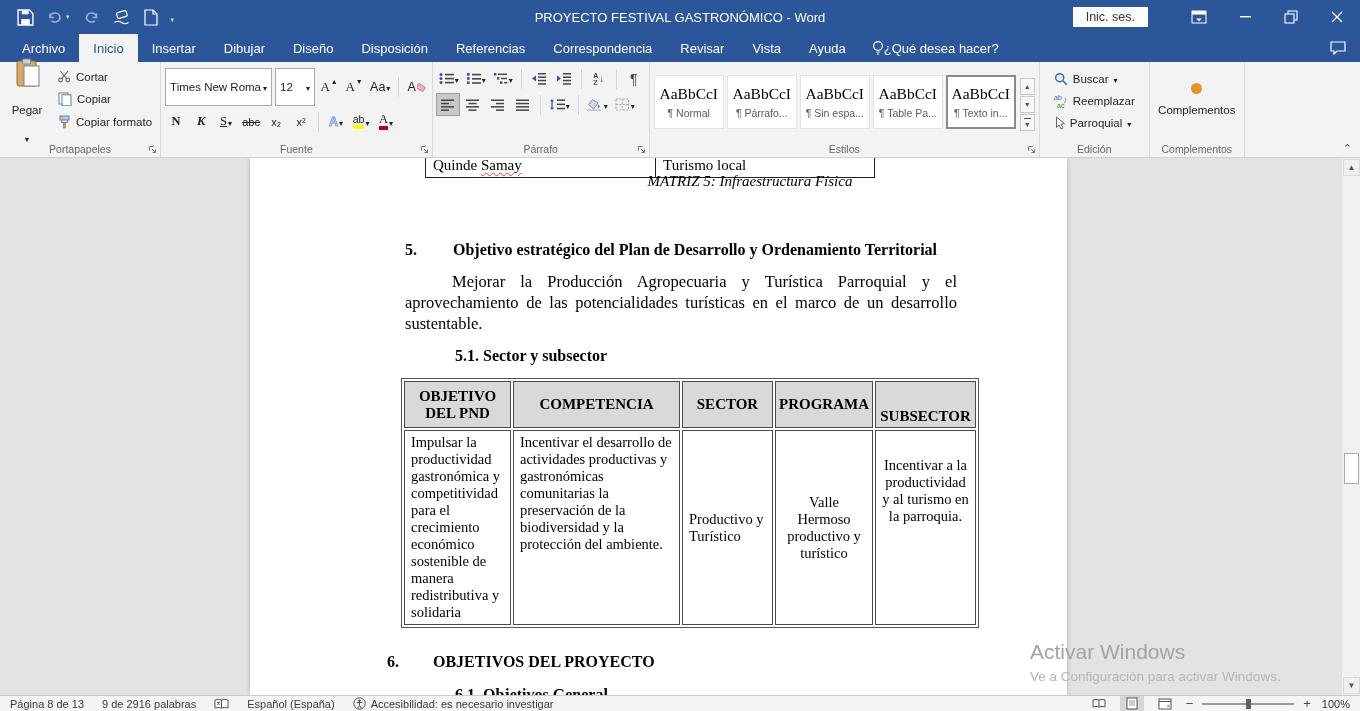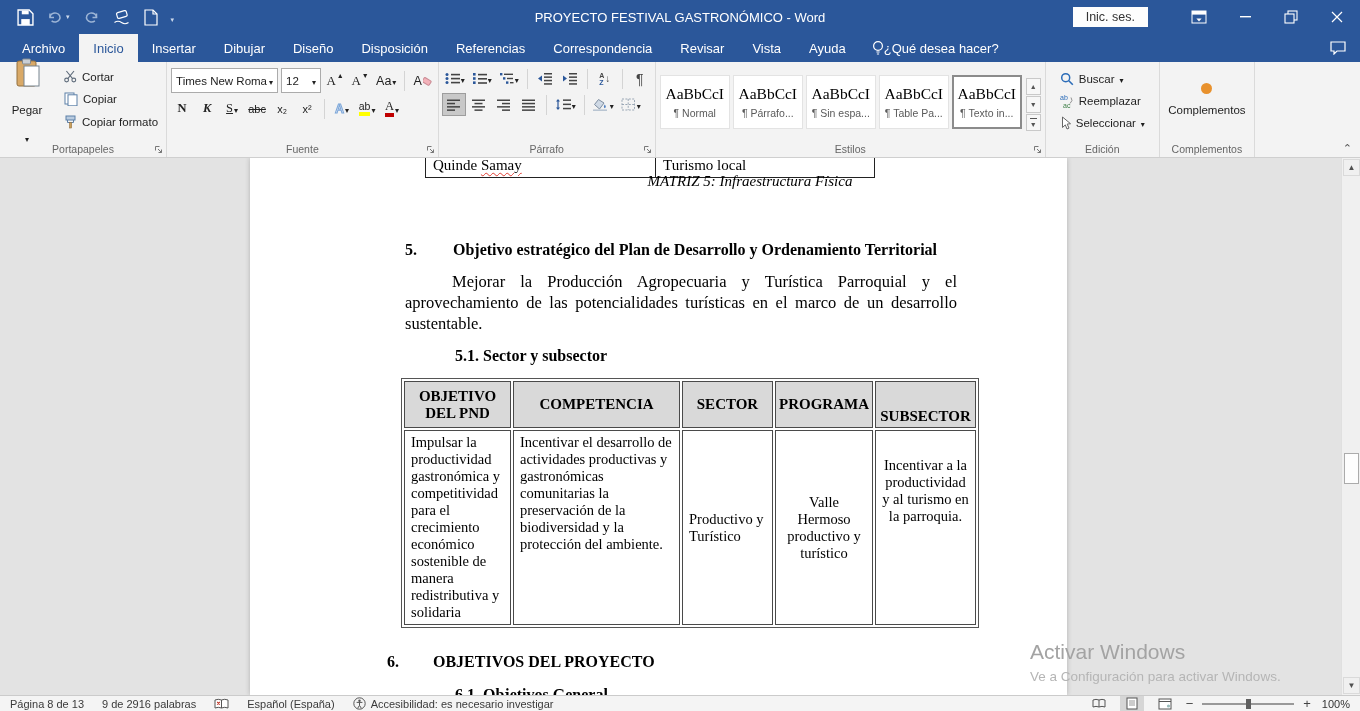--- a/index.html
+++ b/index.html
@@ -30,22 +30,22 @@
   .ribbon{position:absolute;top:62px;left:0;right:0;height:96px;background:#f3f3f3;border-bottom:1px solid #cfcfcf;display:flex}
   .rgroup{position:relative;height:100%;padding:4px 4px 18px;border-right:1px solid #dadada;display:flex;align-items:flex-start}
   .glabel{position:absolute;bottom:2px;left:0;right:0;text-align:center;font-size:10.5px;color:#666;white-space:nowrap}
   .launcher{position:absolute;right:3px;bottom:3px}
   .rows{display:flex;flex-direction:column;gap:5px;padding-top:2px}
   .rrow{display:flex;align-items:center;gap:3px}
   .sbtn{display:flex;align-items:center;gap:5px;font-size:11.5px;color:#1e1e1e;padding:2px 4px;white-space:nowrap}
   .tbtn{min-width:22px;height:21px;display:flex;align-items:center;justify-content:center;gap:1px;font-size:12.5px;color:#222;padding:0 2px}
   .tbtn.sel{background:#c8c8c8;outline:1px solid #9d9d9d}
   .vsep{width:1px;height:20px;background:#d4d4d4;margin:0 3px}
-  .combo{background:#fff;border:1px solid #ababab;height:25px;display:flex;align-items:center;font-size:11.5px;padding:8px 4px;color:#222}
-  .pegar{width:46px;height:70px;display:flex;flex-direction:column;align-items:center;justify-content:center;gap:16px;font-size:11.5px;color:#1e1e1e;margin-right:10px}
+  .combo{background:#fff;border:1px solid #ababab;height:38px;display:flex;align-items:center;font-size:11.5px;padding:8px 4px;color:#222}
+  .pegar{width:46px;height:70px;display:flex;flex-direction:column;align-items:center;justify-content:center;gap:16px;font-size:11.5px;color:#1e1e1e;margin-right:4px}
   .bold-g{font-weight:bold;font-family:"Liberation Serif",serif}
   .ital-g{font-style:italic;font-weight:bold;font-family:"Liberation Serif",serif}
   .und-g{text-decoration:underline;font-family:"Liberation Serif",serif}
   .strike-g{text-decoration:line-through;font-size:11px}
   .fx-g{color:#e8eef7;-webkit-text-stroke:1px #7da7d9;font-weight:bold}
   .hl-g{font-size:10.5px;border-bottom:4px solid #ffff00;line-height:1.1}
   .fc-g{border-bottom:4px solid #c00000;line-height:1.1;font-family:"Liberation Serif",serif}
   .grow-g,.shrink-g{font-family:"Liberation Serif",serif;font-size:13px;position:relative}
   .grow-g i,.shrink-g i{font-style:normal;font-size:7px;position:relative;top:-5px}
   .azwrap{display:flex;flex-direction:column;font-size:7px;font-weight:bold;line-height:1;color:#444}
@@ -543,21 +543,21 @@
             <text x="0" y="6" font-size="7" fill="#2b6cb8" font-family="sans-serif">ab</text>
             <text x="3" y="13.5" font-size="7" fill="#3a7d44" font-family="sans-serif">ac</text>
             <path d="M11 3.5q2.5 3-1 6" fill="none" stroke="#888" stroke-width=".9"></path>
           </svg>
         <span>Reemplazar</span>
       </div>
       <div class="sbtn">
         <svg width="11" height="14">
             <path d="M2.5 1v10.5l2.8-2.6L7 13l2-.9-1.8-4 3.3-.4z" fill="#fff" stroke="#666"></path>
           </svg>
-        <span>Seleccionar</span>
+        <span>Parroquial</span>
         <span class="dd"></span>
       </div>
     </div>
     <div class="glabel">Edición</div>
   </div>
 
   <div class="rgroup" style="border-right:1px solid #dadada">
     <div class="addin-btn">
       <span class="dot"></span>
       <span>Complementos</span>

